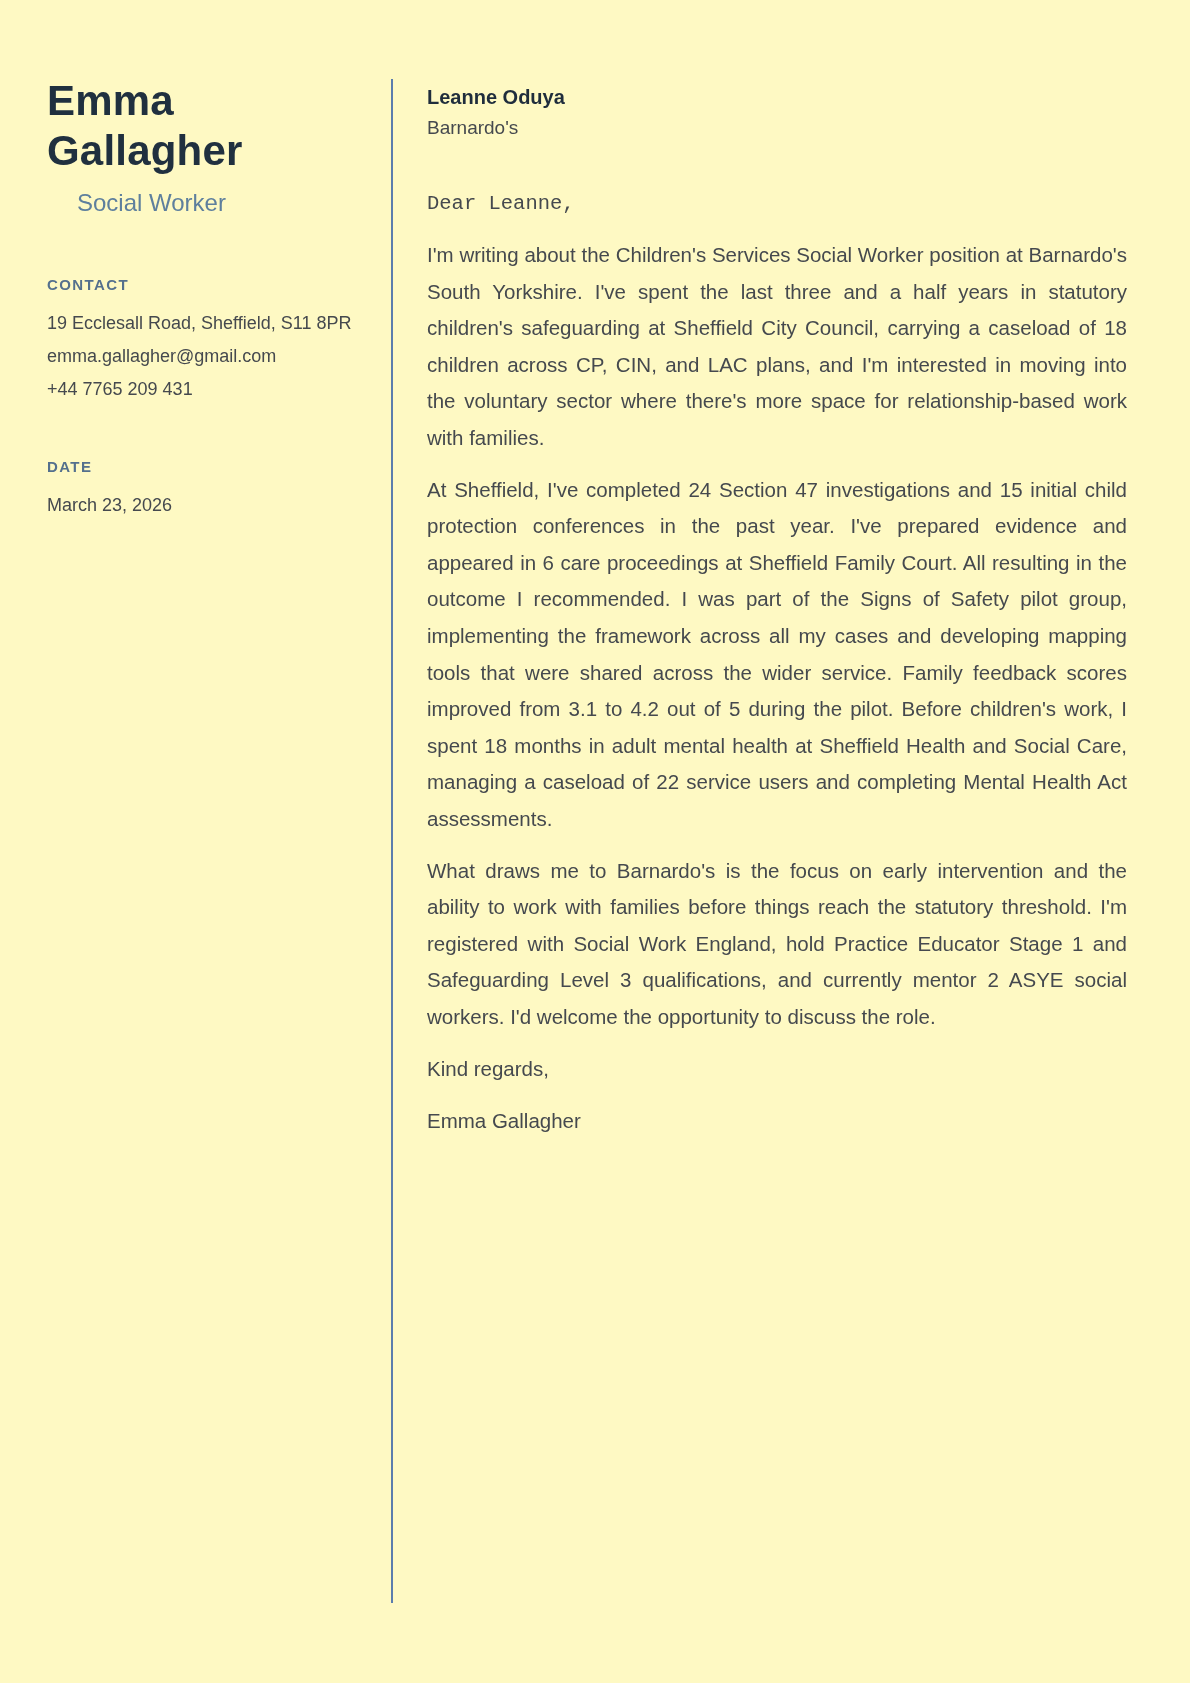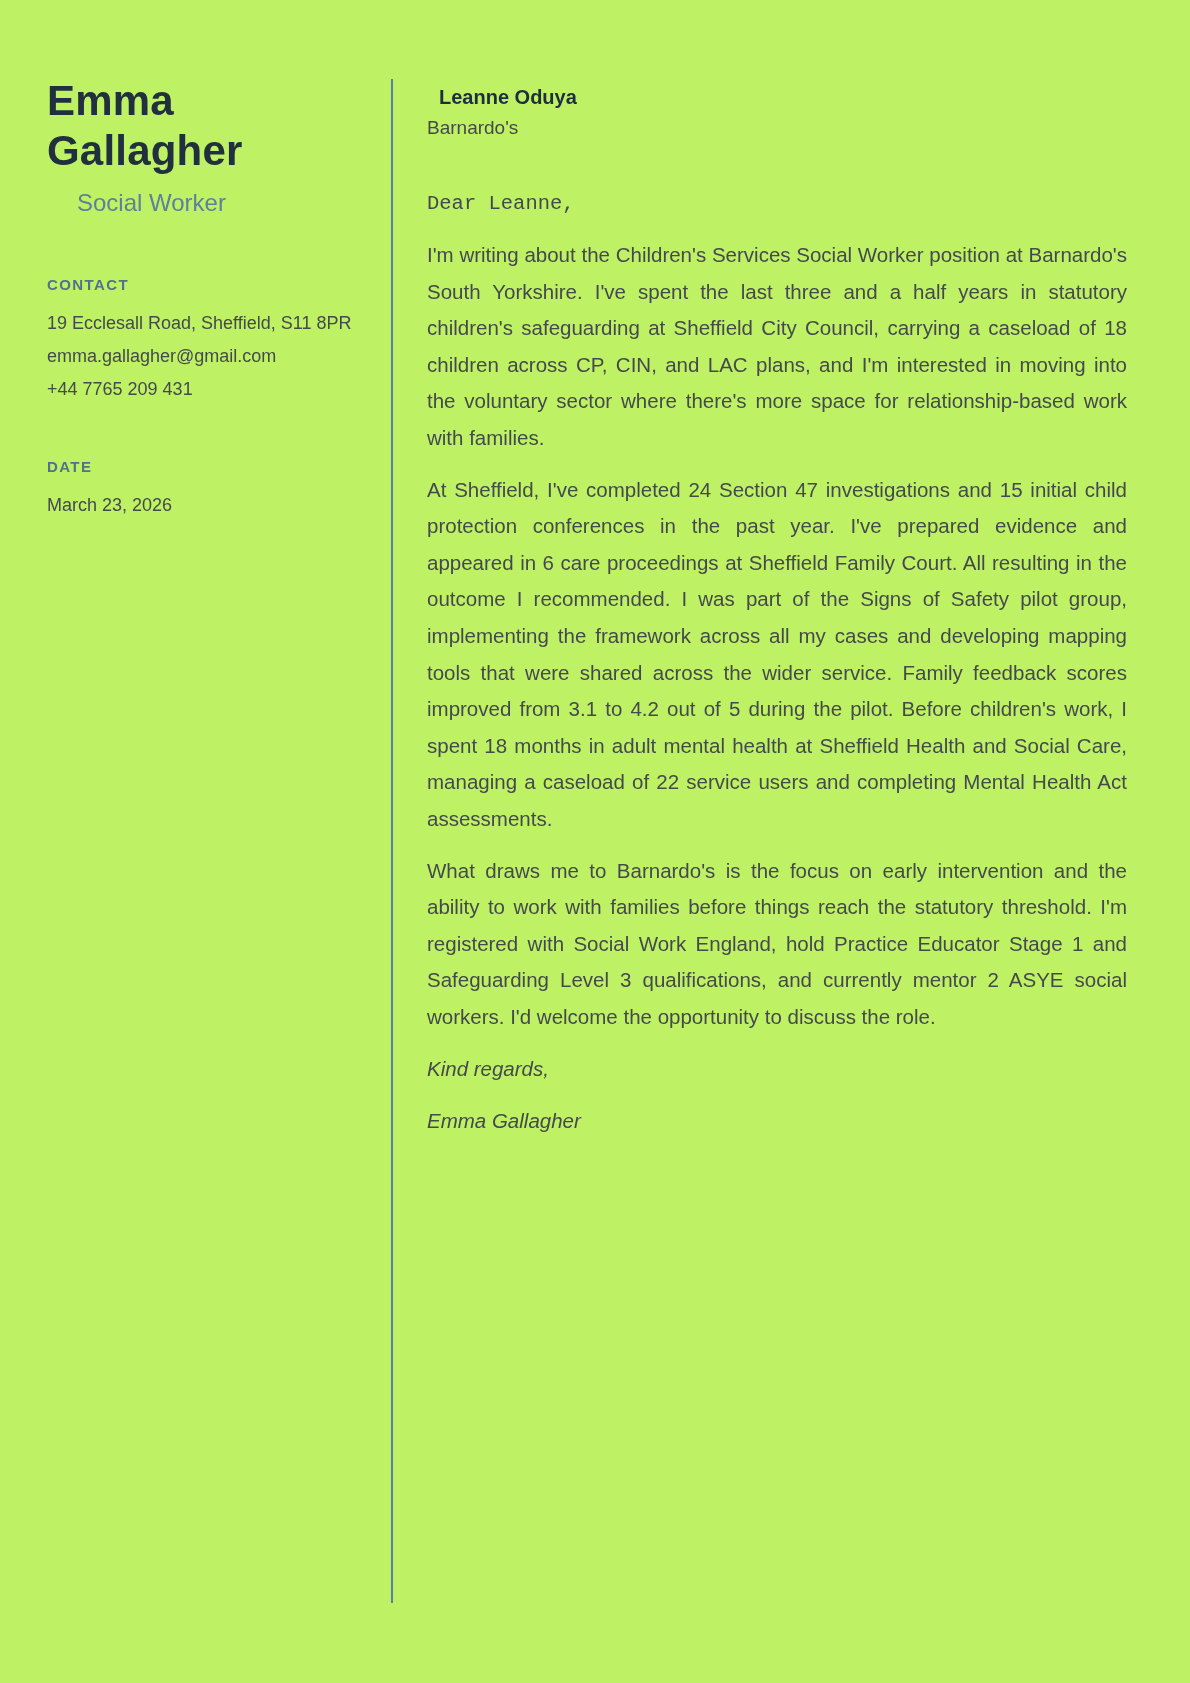--- a/index.html
+++ b/index.html
@@ -7,21 +7,21 @@
   body {
     width: 1190px;
     height: 1683px;
     position: relative;
     font-family: "Liberation Sans", sans-serif;
     -webkit-font-smoothing: antialiased;
   }
   .page {
     position: absolute;
     inset: 0;
-    background: #bef264;
+    background: #fef9c3;
     overflow: hidden;
   }
   
   .sidebar {
     position: absolute;
     left: 47px;
     top: 76px;
     width: 308px;
   }
   .name {
@@ -68,21 +68,20 @@
     left: 427px;
     top: 84px;
     width: 700px;
     color: #45494e;
   }
   .recipient-name {
     font-size: 20px;
     line-height: 27px;
     font-weight: 700;
     color: #1f2d3c;
-    margin-left: 12px;
   }
   .recipient-company {
     margin-top: 3px;
     font-size: 19px;
     line-height: 27px;
     color: #45494e;
   }
   .salutation {
     margin-top: 44px;
     font-size: 20.5px;
@@ -95,21 +94,20 @@
     font-size: 20.5px;
     line-height: 36.6px;
     text-align: justify;
     color: #45494e;
   }
   .closing, .signature {
     margin-top: 15px;
     font-size: 20.5px;
     line-height: 37px;
     color: #45494e;
-    font-style: italic;
   }
 </style>
 </head>
 <body>
 
 <div class="page">
 
   <aside class="sidebar">
     <h1 class="name">Emma Gallagher</h1>
     <div class="job-title">Social Worker</div>

